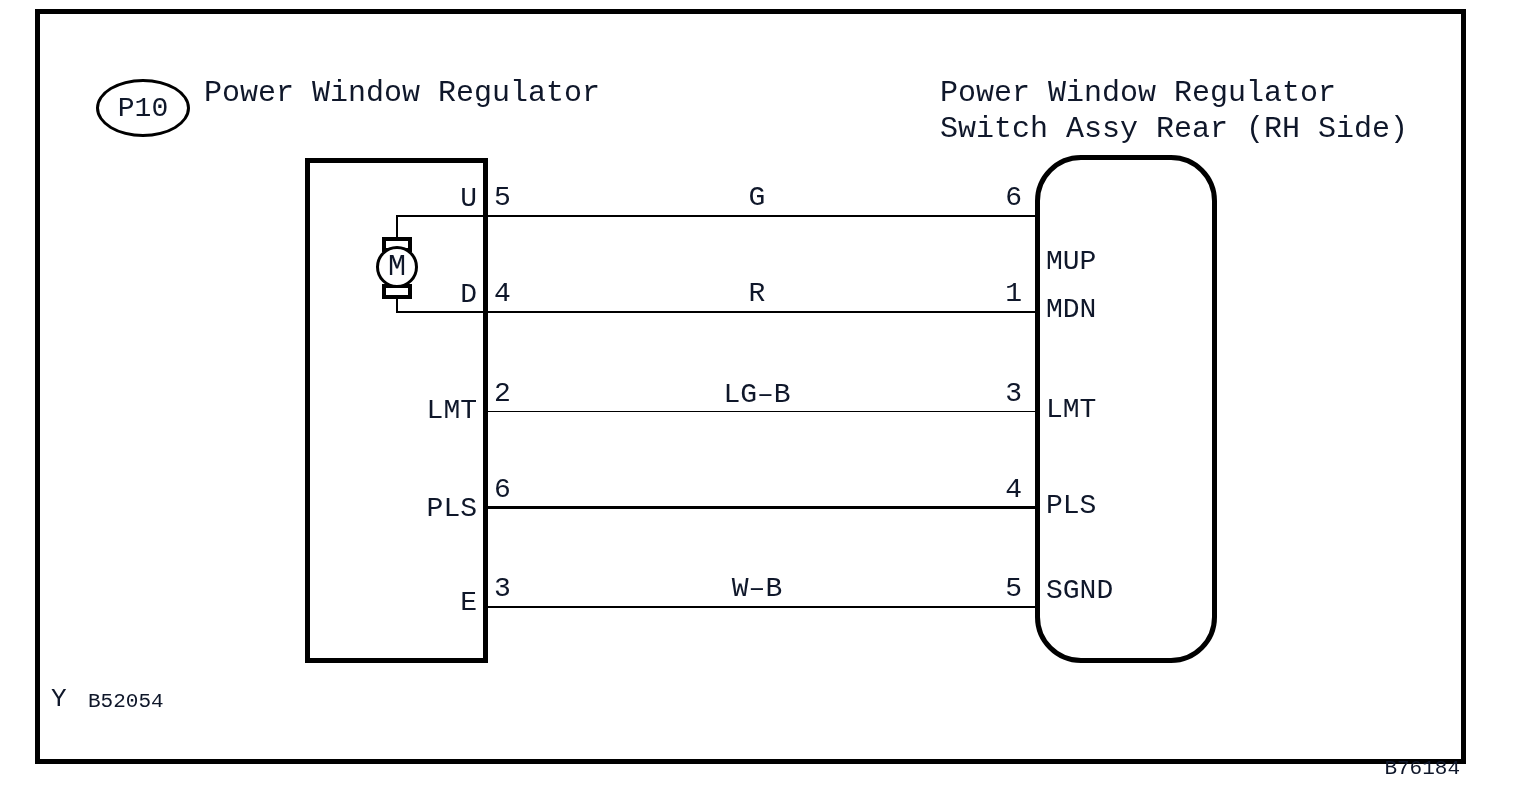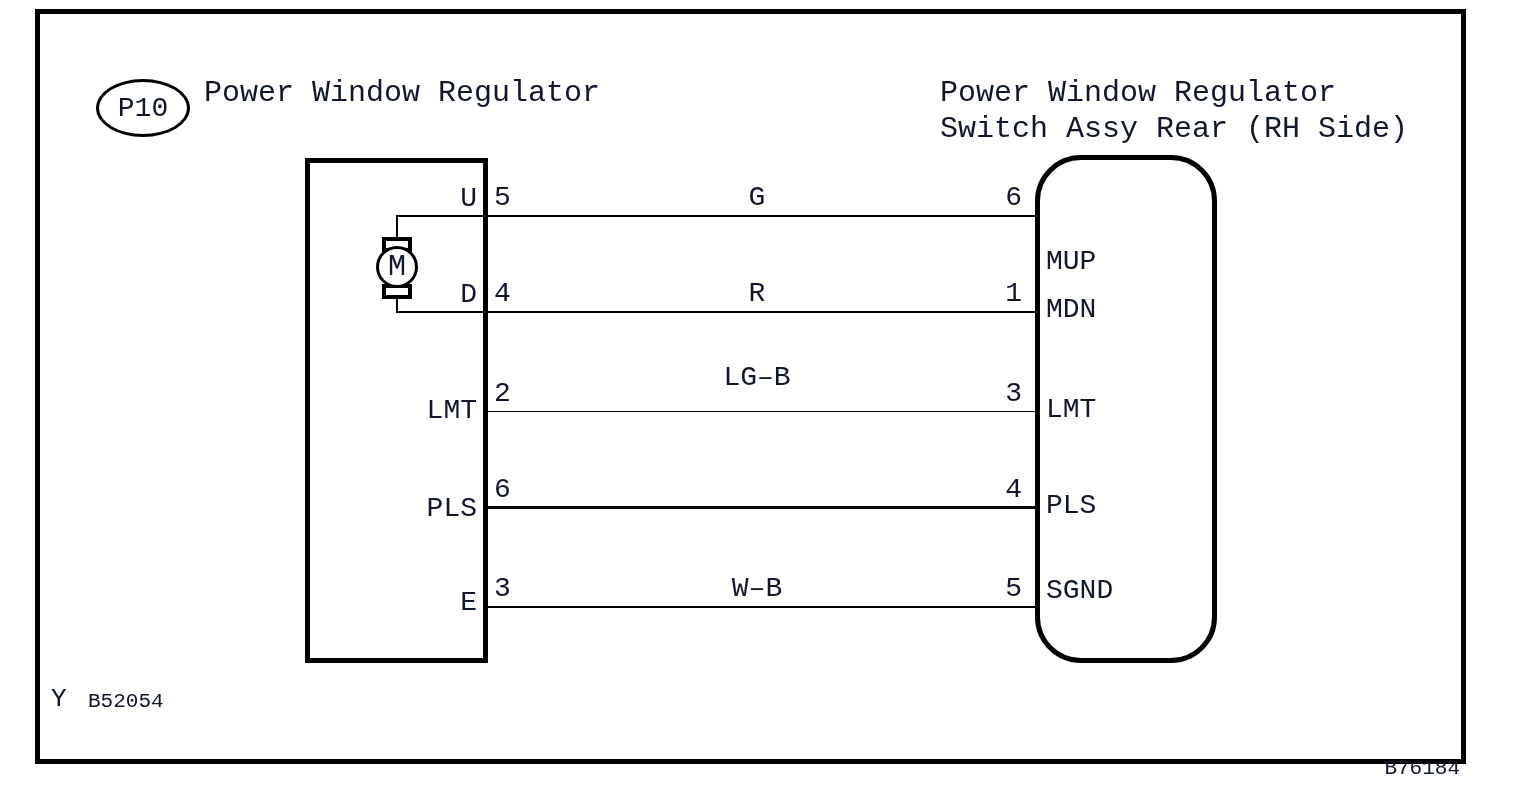--- a/index.html
+++ b/index.html
@@ -96,21 +96,21 @@
   <div class="abs wire" style="left:396px;top:311px;width:640px;height:2px;"></div>
   <div class="abs txt portL" style="top:281px;">D</div>
   <div class="abs txt pinL" style="top:280px;">4</div>
   <div class="abs txt wireLbl" style="top:280px;">R</div>
   <div class="abs txt pinR" style="top:280px;">1</div>
   <div class="abs txt portR" style="top:296px;">MDN</div>
 
   <div class="abs wire" style="left:483px;top:411px;width:553px;height:1px;"></div>
   <div class="abs txt portL" style="top:397px;">LMT</div>
   <div class="abs txt pinL" style="top:380px;">2</div>
-  <div class="abs txt wireLbl" style="top:364px;">LG–B</div>
+  <div class="abs txt wireLbl" style="top:381px;">LG–B</div>
   <div class="abs txt pinR" style="top:380px;">3</div>
   <div class="abs txt portR" style="top:396px;">LMT</div>
 
   <div class="abs wire" style="left:483px;top:506px;width:553px;height:3px;"></div>
   <div class="abs txt portL" style="top:495px;">PLS</div>
   <div class="abs txt pinL" style="top:476px;">6</div>
   <div class="abs txt pinR" style="top:476px;">4</div>
   <div class="abs txt portR" style="top:492px;">PLS</div>
 
   <div class="abs wire" style="left:483px;top:606px;width:553px;height:2px;"></div>

